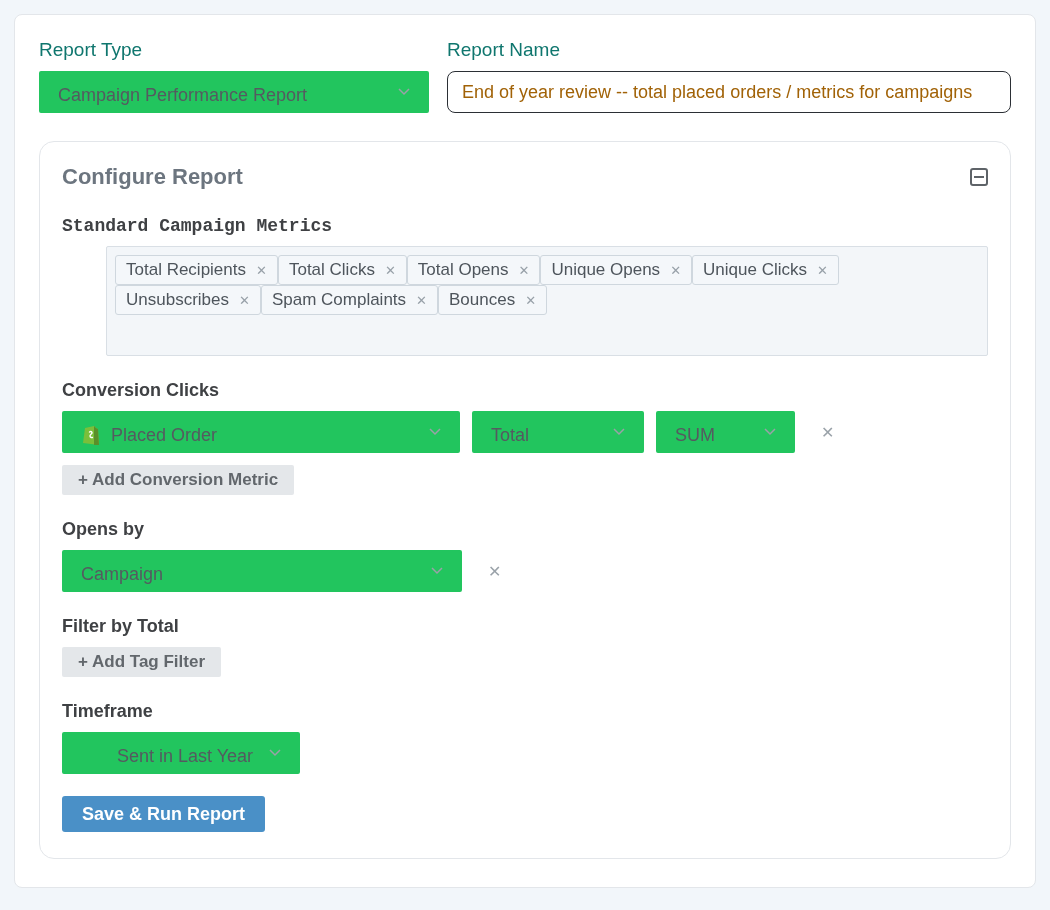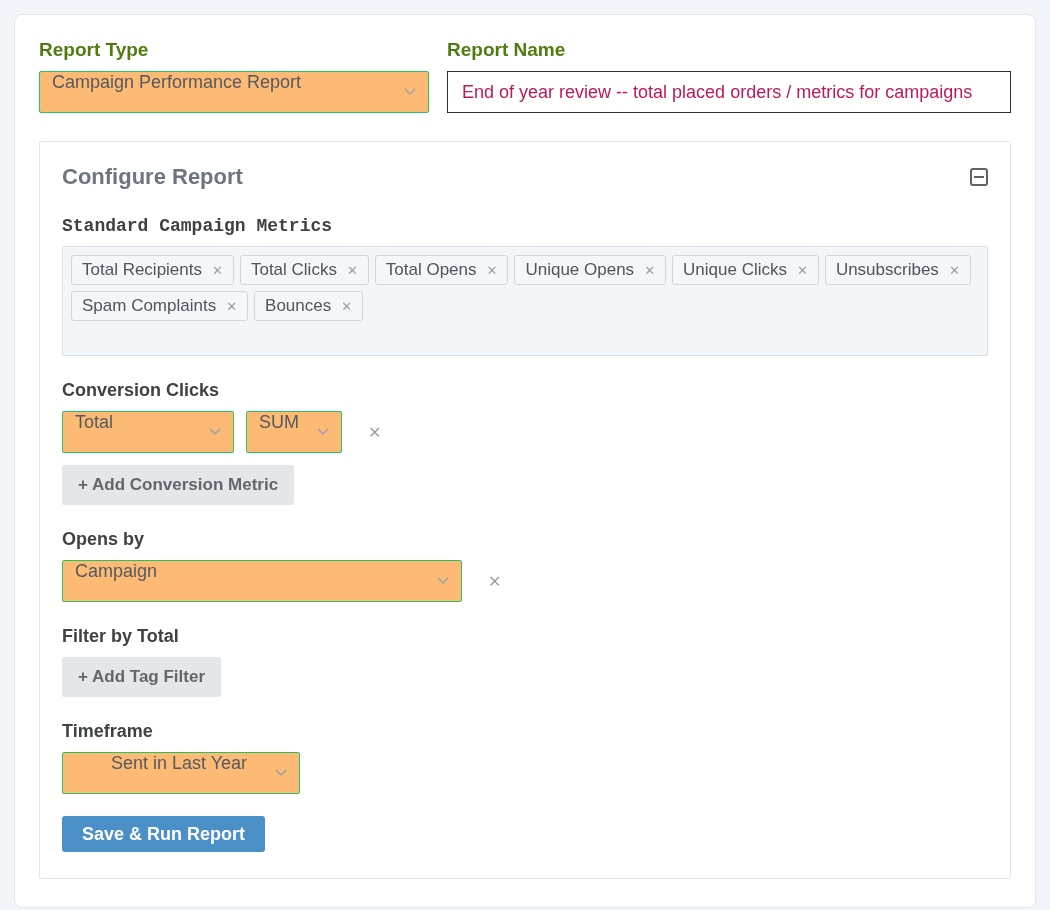--- a/index.html
+++ b/index.html
@@ -24,58 +24,58 @@
   }
   .top-row {
     display: flex;
     gap: 18px;
   }
   .form-block { display: flex; flex-direction: column; }
   .form-block.type { width: 390px; }
   .form-block.name { flex: 1; }
   .form-label {
     font-size: 19px;
-    font-weight: 700;
-    color: #4d7c0f;
+    font-weight: 400;
+    color: #0f766e;
     margin-bottom: 10px;
   }
   .select {
     position: relative;
     display: flex;
-    align-items: flex-start;
+    align-items: flex-end;
     height: 42px;
-    border: 1px solid #22c55e;
-    background: #fdba74;
+    border: 7px solid #22c55e;
+    background: #22c55e;
     border-radius: 2px;
     padding: 0 12px;
     font-size: 18px;
     color: #555a60;
     cursor: pointer;
   }
   .select .caret {
     position: absolute;
     right: 12px;
     top: 50%;
     transform: translateY(-50%);
   }
   .caret svg { display: block; }
   .text-input {
     height: 42px;
     border: 1px solid #2b2f35;
-    border-radius: 0;
+    border-radius: 8px;
     padding: 0 14px;
     font-size: 18px;
-    color: #be185d;
+    color: #a16207;
     background: #fff;
     width: 100%;
   }
   .config-panel {
     margin-top: 28px;
     border: 1px solid #e3e6ea;
-    border-radius: 2px;
+    border-radius: 15px;
     padding: 22px 22px 26px 22px;
     position: relative;
   }
   .config-header {
     display: flex;
     align-items: center;
     justify-content: space-between;
   }
   .config-title {
     font-size: 22px;
@@ -101,22 +101,22 @@
   }
   .section-label.first { margin-top: 26px; font-family: Liberation Mono, monospace; }
   .chipbox {
     border: 1px solid #d9dfe5;
     background: #f3f6f9;
     border-radius: 2px;
     padding: 8px;
     min-height: 110px;
     display: flex;
     flex-wrap: wrap;
-    gap: 6px;
     align-content: flex-start;
+    margin-left: 44px;
   }
   .chip {
     display: inline-flex;
     align-items: center;
     height: 30px;
     border: 1px solid #cfd7de;
     background: #f4f7fa;
     border-radius: 3px;
     padding: 0 8px 0 10px;
     font-size: 17px;
@@ -130,36 +130,36 @@
     cursor: pointer;
     padding: 0 2px;
   }
   .conv-row {
     display: flex;
     gap: 12px;
     align-items: center;
   }
   .conv-metric { width: 398px; }
   .conv-agg1 { width: 172px; }
-  .conv-agg2 { width: 96px; }
+  .conv-agg2 { width: 139px; }
   .shopify-icon {
     margin-right: 10px;
     display:inline-flex;
   }
   .row-remove {
     color: #9aa2a9;
     font-size: 16px;
     cursor: pointer;
     padding: 0 6px;
     margin-left: 8px;
   }
   .btn-light {
     display: inline-flex;
     align-items: center;
-    height: 40px;
+    height: 30px;
     padding: 0 16px;
     background: #e4e7ea;
     border: none;
     border-radius: 2px;
     font-size: 17px;
     font-weight: 700;
     color: #62676c;
     cursor: pointer;
     margin-top: 12px;
   }
@@ -243,20 +243,35 @@
           <span class="x">✕</span>
         </span>
         <span class="chip">
           <span>Bounces</span>
           <span class="x">✕</span>
         </span>
       </div>
 
       <div class="section-label">Conversion Clicks</div>
       <div class="conv-row">
+        <div class="select conv-metric">
+          <span class="shopify-icon">
+            <svg width="20" height="22" viewBox="0 0 20 22">
+              <path d="M4 4 L13 2 L15 4 L17 5 L18 21 L2 19 Z" fill="#7bbf3a"></path>
+              <path d="M13 2 L15 4 L17 5 L18 21 L13 21 Z" fill="#5a8f2a"></path>
+              <path d="M8.5 8 C8.5 8 10 7 11 8.5 C11.5 10 9 10 9 12 C9 14 11.5 13.5 11.5 13.5" fill="none" stroke="#fff" stroke-width="1.4" stroke-linecap="round"></path>
+            </svg>
+          </span>
+          <span>Placed Order</span>
+          <span class="caret">
+            <svg width="12" height="8" viewBox="0 0 12 8">
+                <path d="M1 1 L6 6 L11 1" fill="none" stroke="#9aa1a8" stroke-width="1.5"></path>
+              </svg>
+          </span>
+        </div>
         <div class="select conv-agg1">
           <span>Total</span>
           <span class="caret">
             <svg width="12" height="8" viewBox="0 0 12 8">
                 <path d="M1 1 L6 6 L11 1" fill="none" stroke="#9aa1a8" stroke-width="1.5"></path>
               </svg>
           </span>
         </div>
         <div class="select conv-agg2">
           <span>SUM</span>

